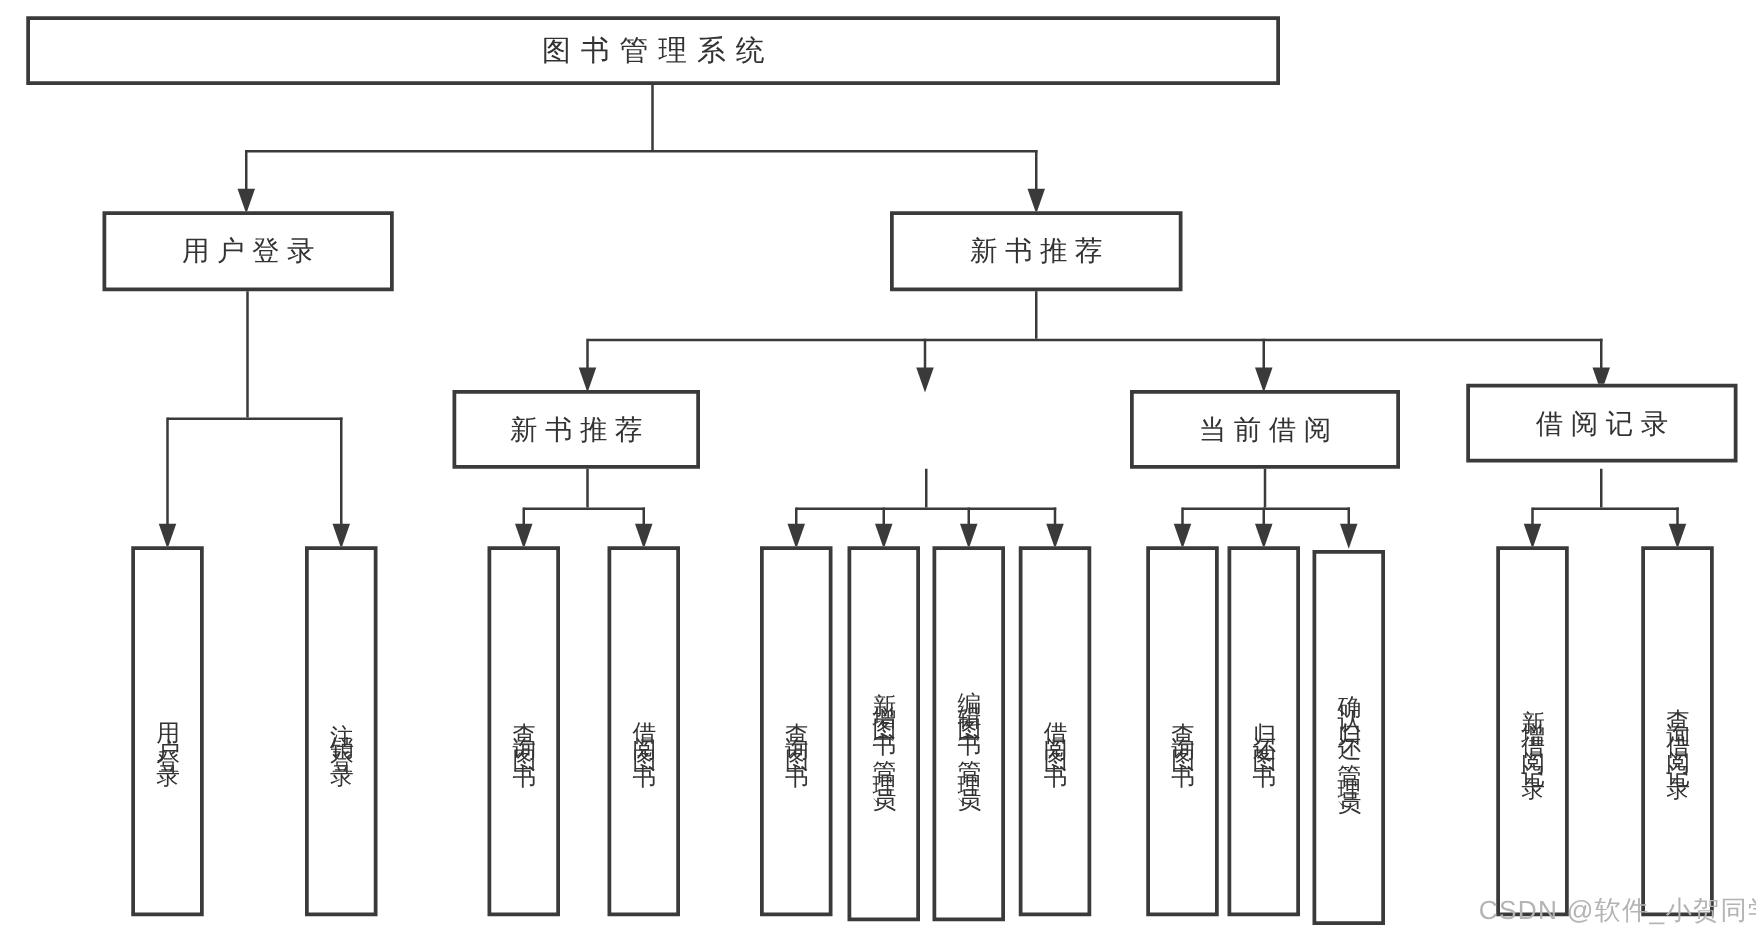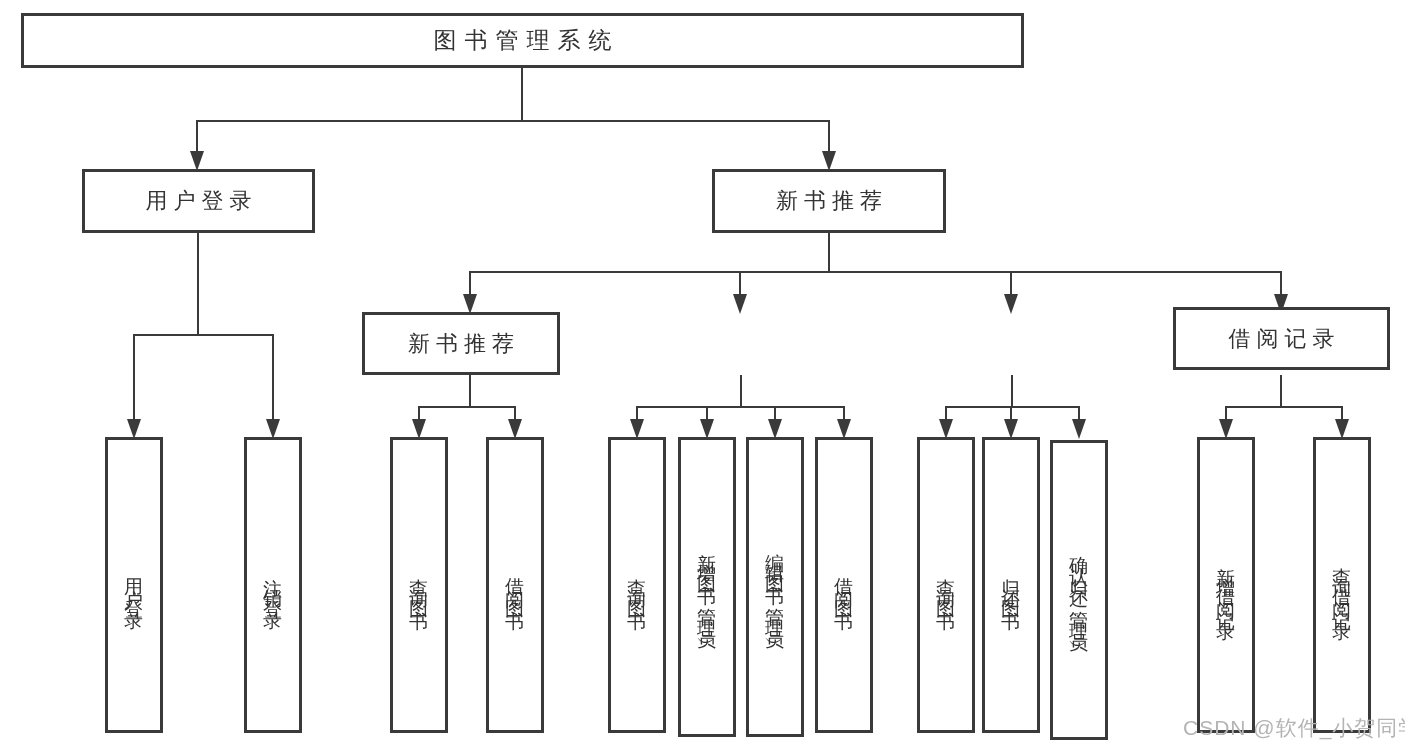--- a/index.html
+++ b/index.html
@@ -93,20 +93,23 @@
   <div class="vline" style="left:739px; top:271px; height:36px;"></div>
   <div class="arrow" style="left:733px; top:294px;"></div>
   <div class="vline" style="left:1010px; top:271px; height:36px;"></div>
   <div class="arrow" style="left:1004px; top:294px;"></div>
   <div class="vline" style="left:1280px; top:271px; height:36px;"></div>
   <div class="arrow" style="left:1274px; top:294px;"></div>
 
   <div class="box h-box" style="left:362px; top:312px; width:198px; height:63px;">
     <span>新书推荐</span>
   </div>
+  <div class="box h-box" style="left:904px; top:312px; width:216px; height:63px;">
+    <span>当前借阅</span>
+  </div>
   <div class="box h-box" style="left:1173px; top:307px; width:217px; height:63px;">
     <span>借阅记录</span>
   </div>
 
   <div class="vline" style="left:469px; top:375px; height:31px;"></div>
   <div class="hline" style="left:419px; top:406px; width:97px;"></div>
   <div class="vline" style="left:418px; top:406px; height:26px;"></div>
   <div class="arrow" style="left:412px; top:419px;"></div>
   <div class="vline" style="left:514px; top:406px; height:26px;"></div>
   <div class="arrow" style="left:508px; top:419px;"></div>

